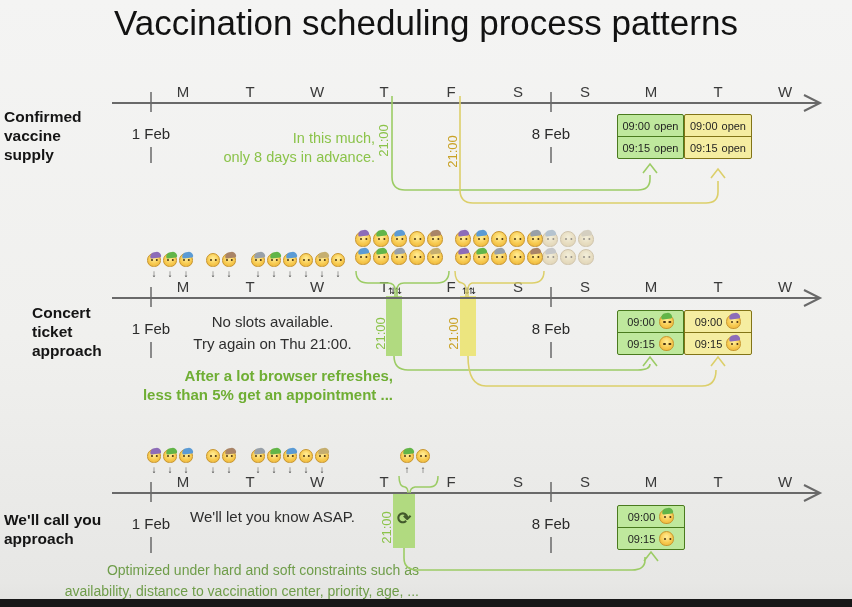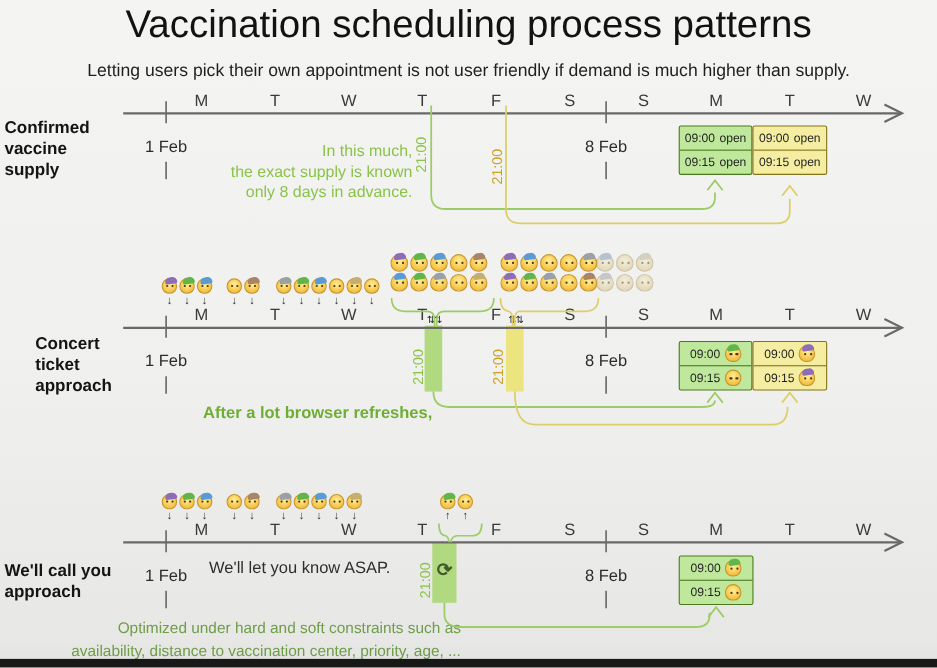--- a/index.html
+++ b/index.html
@@ -52,21 +52,20 @@
   .brow .emo{margin:0 1px;}
   .overlay{position:absolute;left:0;top:0;pointer-events:none;}
   .bottom-bar{position:absolute;left:0;right:0;bottom:0;height:8px;background:#181818;}
 </style>
 </head>
 <body>
 
 <div id="canvas">
 
   <div class="title">Vaccination scheduling process patterns</div>
-  <div class="subtitle">Letting users pick their own appointment is not user friendly if demand is much higher than supply.</div>
 
   <div class="sec-label" style="top:107px;">
     <div>Confirmed</div>
     <div>vaccine</div>
     <div>supply</div>
   </div>
   <div class="sec-label" style="top:303px;margin-left:28px;">
     <div>Concert</div>
     <div>ticket</div>
     <div>approach</div>
@@ -121,27 +120,31 @@
   <span class="datelbl" style="left:551px;top:515px;">8 Feb</span>
 
   <span class="vlabel v-green" style="left:358px;top:133px;">21:00</span>
   <span class="vlabel v-yellow" style="left:427px;top:144px;">21:00</span>
   <span class="vlabel v-green" style="left:355px;top:326px;">21:00</span>
   <span class="vlabel v-yellow" style="left:428px;top:326px;">21:00</span>
   <span class="vlabel v-green" style="left:361px;top:520px;">21:00</span>
 
   <div class="note note-green" style="right:477px;top:129px;">
     <div>In this much,</div>
-    <div>the exact supply is known</div>
     <div>only 8 days in advance.</div>
   </div>
 
+  <div class="msg" style="left:165px;top:311px;width:215px;">
+    <div>No slots available.</div>
+    <div>Try again on Thu 21:00.</div>
+  </div>
 
   <div class="note note-green-bold" style="right:459px;top:366px;">
     <div>After a lot browser refreshes,</div>
+    <div>less than 5% get an appointment ...</div>
   </div>
 
   <div class="msg" style="left:165px;top:506px;width:215px;">
     <div>We'll let you know ASAP.</div>
   </div>
 
   <div class="note note-deep" style="right:433px;top:560px;">
     <div>Optimized under hard and soft constraints such as</div>
     <div>availability, distance to vaccination center, priority, age, ...</div>
   </div>

